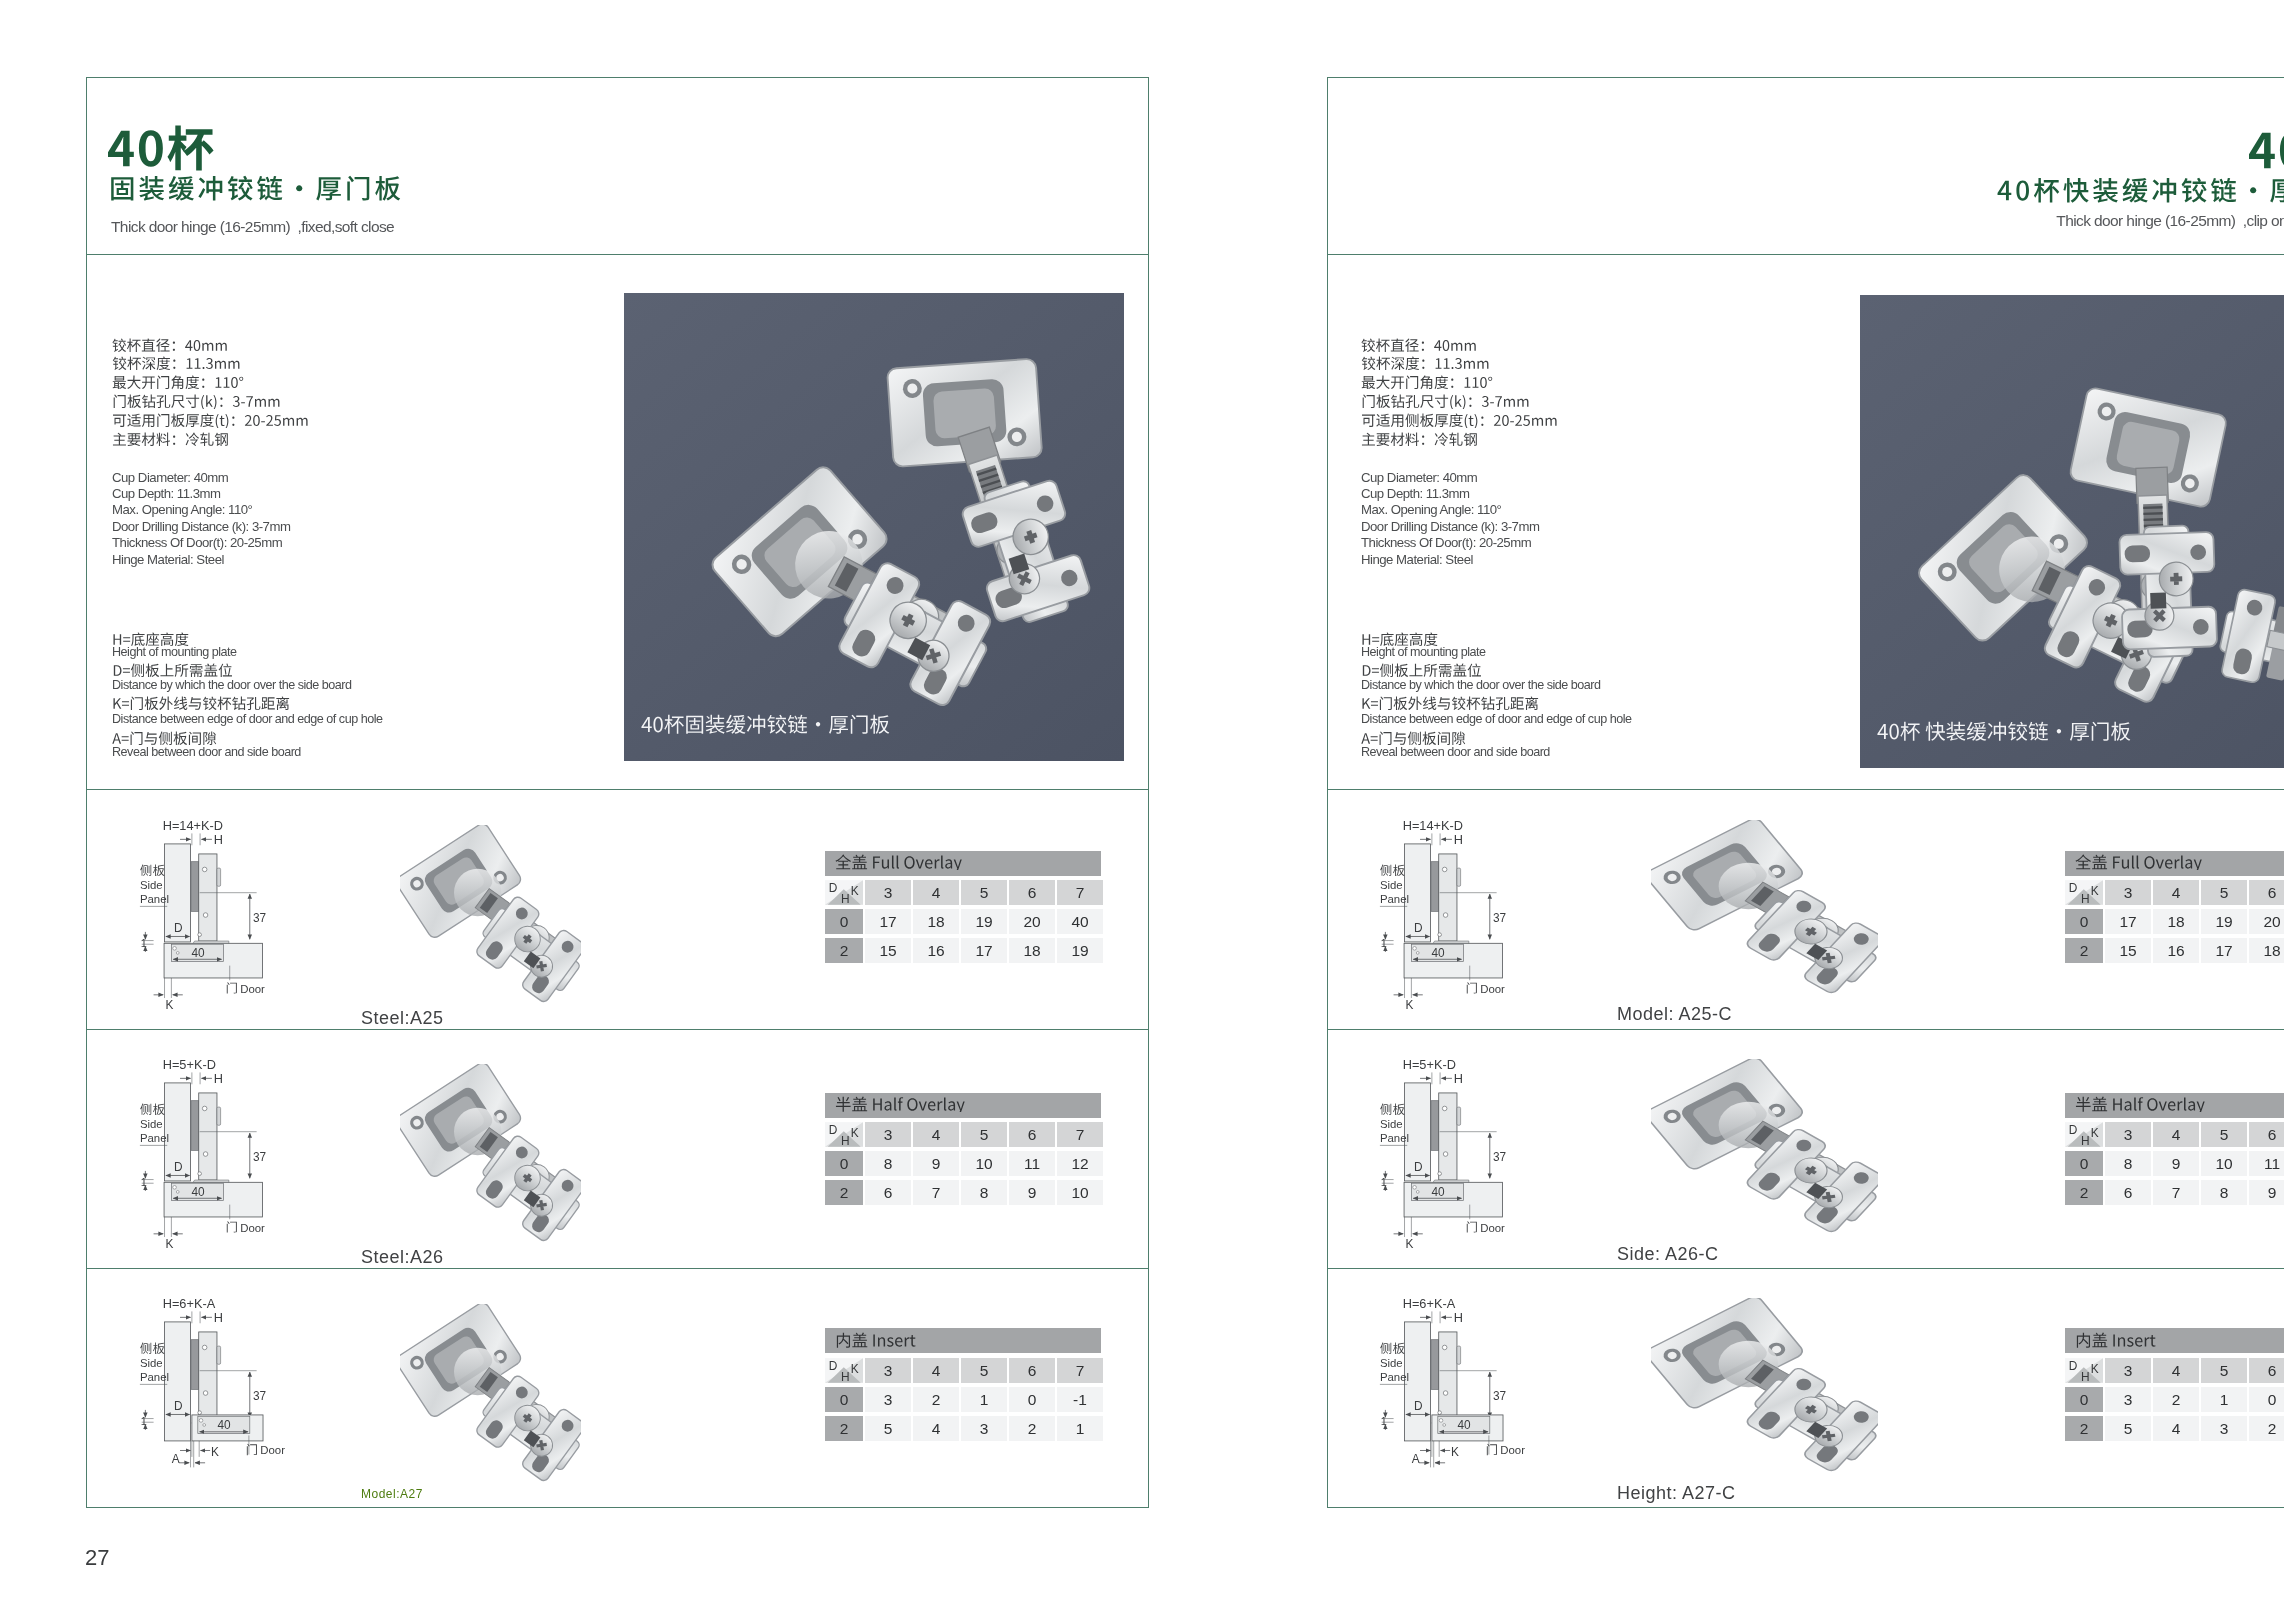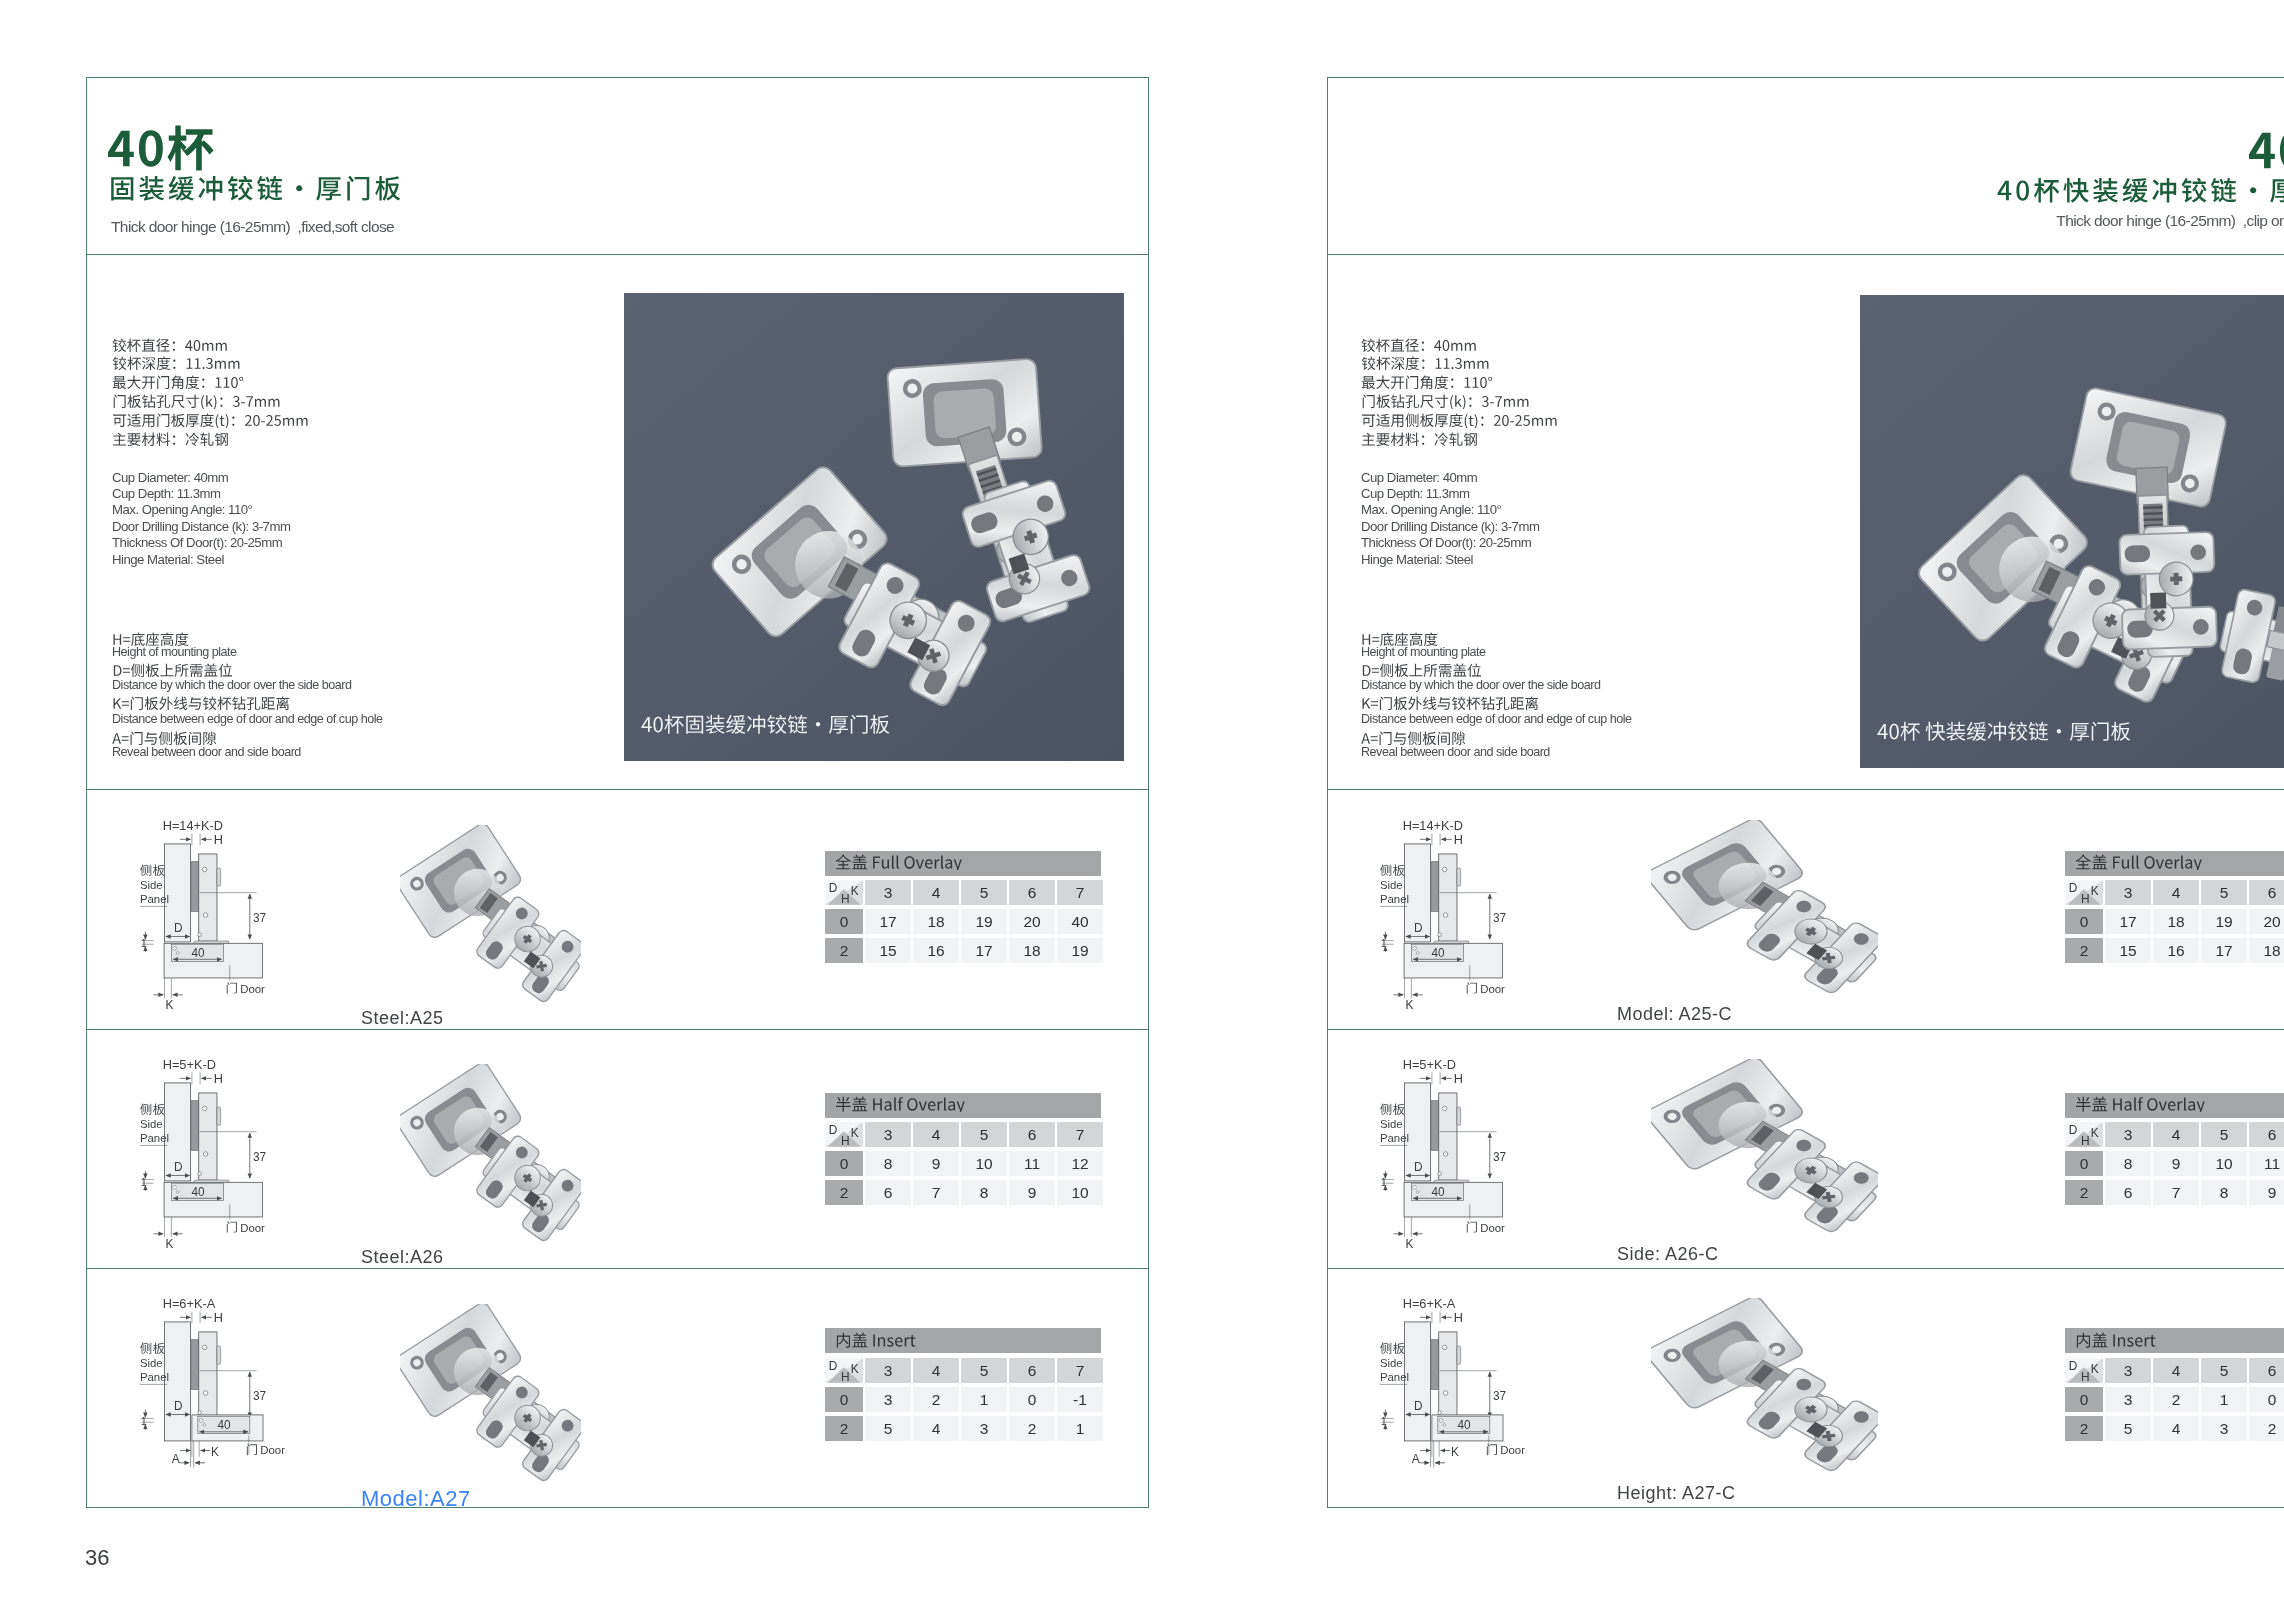--- a/index.html
+++ b/index.html
@@ -741,23 +741,23 @@
     <div class="cell" style="left:2249px;top:1387px;width:46px;height:25px;background:#f2f3f4;">0</div>
     <div class="cell" style="left:2065px;top:1416px;width:38px;height:25px;background:#a8aaac;">2</div>
     <div class="cell" style="left:2105px;top:1416px;width:46px;height:25px;background:#f2f3f4;">5</div>
     <div class="cell" style="left:2153px;top:1416px;width:46px;height:25px;background:#f2f3f4;">4</div>
     <div class="cell" style="left:2201px;top:1416px;width:46px;height:25px;background:#f2f3f4;">3</div>
     <div class="cell" style="left:2249px;top:1416px;width:46px;height:25px;background:#f2f3f4;">2</div>
     <div class="et " style="position:absolute;left:361px;top:1009px;font-size:18px;color:#404244;font-weight:400;letter-spacing:0.5px;">Steel:A25</div>
     <div class="et " style="position:absolute;left:1617px;top:1005px;font-size:18px;color:#404244;font-weight:400;letter-spacing:0.5px;">Model: A25-C</div>
     <div class="et " style="position:absolute;left:361px;top:1248px;font-size:18px;color:#404244;font-weight:400;letter-spacing:0.5px;">Steel:A26</div>
     <div class="et " style="position:absolute;left:1617px;top:1245px;font-size:18px;color:#404244;font-weight:400;letter-spacing:0.5px;">Side: A26-C</div>
-    <div class="et " style="position:absolute;left:361px;top:1488px;font-size:22px;color:#3b82f6;font-weight:400;letter-spacing:0.5px;">Model:A27</div>
+    <div class="et " style="position:absolute;left:361px;top:1488px;font-size:12px;color:#4d7c0f;font-weight:400;letter-spacing:0.5px;">Model:A27</div>
     <div class="et " style="position:absolute;left:1617px;top:1484px;font-size:18px;color:#404244;font-weight:400;letter-spacing:0.5px;">Height: A27-C</div>
-    <div class="et " style="position:absolute;left:85px;top:1547px;font-size:22px;color:#3a3c3e;font-weight:400;">36</div>
+    <div class="et " style="position:absolute;left:85px;top:1547px;font-size:22px;color:#3a3c3e;font-weight:400;">27</div>
     <svg style="position:absolute;left:135px;top:817px" width="158" height="228" viewBox="0 0 345 500">
       <defs>
         <marker id="ar" viewBox="0 0 10 10" refX="9" refY="5" markerWidth="6.5" markerHeight="6.5" orient="auto-start-reverse">
           <path d="M0,0.8 L10,5 L0,9.2 z" fill="#4a4d50"></path>
         </marker>
       </defs>
       <text x="60" y="29" font-size="28" font-family="Liberation Sans" fill="#3b3d3f">H=14+K-D</text>
       <line x1="98" y1="49" x2="121" y2="49" stroke="#55585b" stroke-width="1.8" fill="none" marker-end="url(#ar)"></line>
       <line x1="124" y1="36" x2="124" y2="62" stroke="#55585b" stroke-width="1.2" fill="none"></line>
       <line x1="142" y1="36" x2="142" y2="62" stroke="#55585b" stroke-width="1.2" fill="none"></line>

